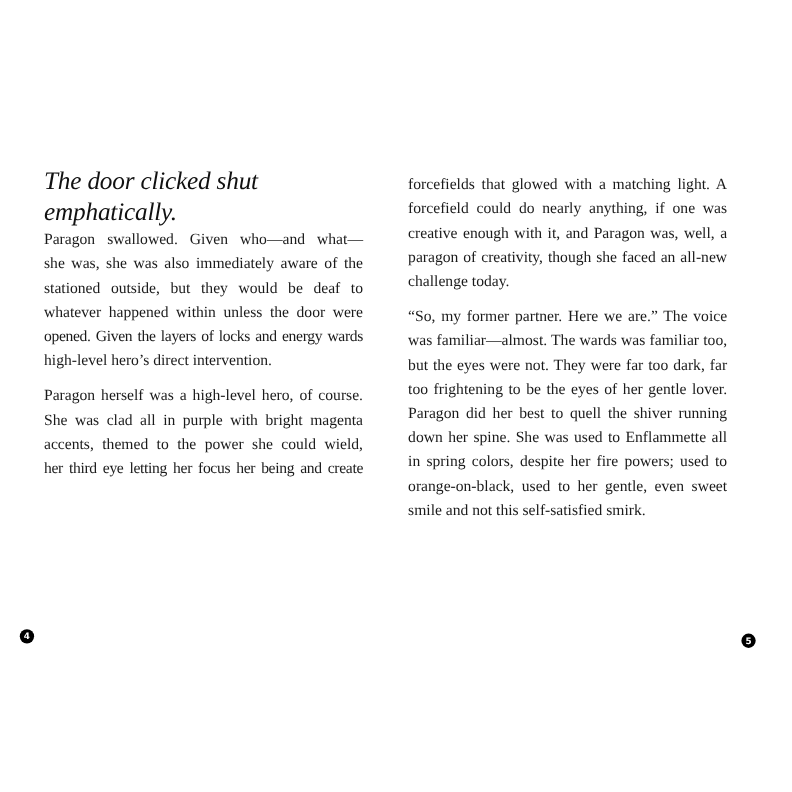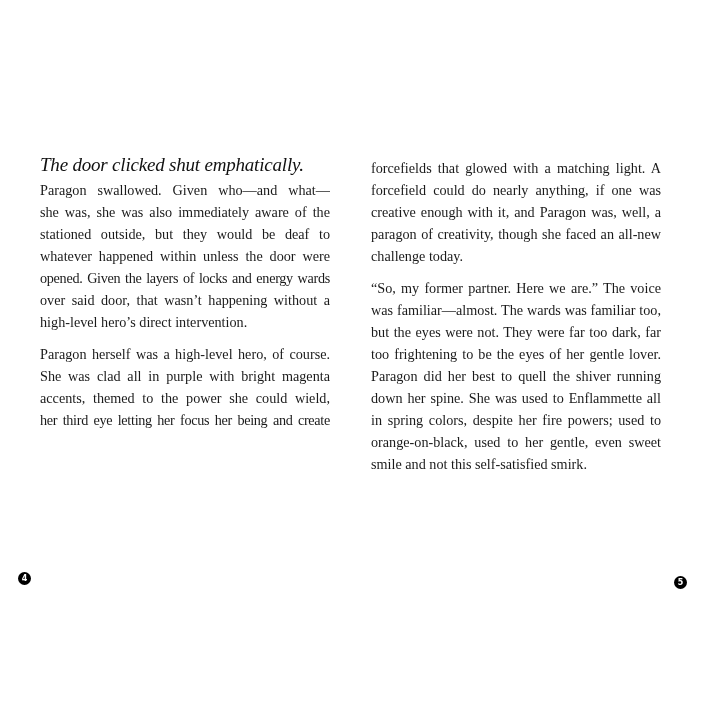--- a/index.html
+++ b/index.html
@@ -4,21 +4,21 @@
 <style>
   html, body { margin: 0; padding: 0; background: #ffffff; }
   body { width: 720px; height: 720px; position: relative; overflow: hidden;
          font-family: "Liberation Serif", "DejaVu Serif", serif; color: #1a1a1a; }
   .page { position: absolute; top: 0; height: 720px; }
   .left-page { left: 0; width: 360px; }
   .right-page { left: 344px; width: 360px; }
   .col { position: absolute; }
   .left-page .col { left: 40px; width: 290px; top: 151px; }
   .right-page .col { left: 27px; width: 290px; top: 157px; }
-  .opening { font-style: italic; font-size: 19px; line-height: 28px; margin: 0; color: #111; letter-spacing: -0.2px; }
+  .opening { font-style: italic; font-size: 23px; line-height: 28px; margin: 0; color: #111; letter-spacing: -0.2px; }
   .lead { font-size: 16.6px; line-height: 25px; margin: 0; text-align: justify; }
   .lead .small { font-size: 15.5px; }
   p.body { font-size: 14.2px; line-height: 22px; margin: 0 0 10px 0; text-align: justify; }
   .line { display: block; text-align: justify; text-align-last: justify; white-space: nowrap; }
   .line.last { text-align-last: left; }
   .page-num { position: absolute; width: 13px; height: 13px; border-radius: 50%;
               background: #000; color: #fff; font-family: "DejaVu Sans", sans-serif;
               font-size: 8px; font-weight: bold; line-height: 13px; text-align: center; }
   .pn-left { left: 18px; top: 572px; }
   .pn-right { left: 690px; top: 576px; }
@@ -28,21 +28,20 @@
 
 <div class="page left-page">
   <div class="col">
     <p class="opening">The door clicked shut emphatically.</p>
     <p class="body">
       <span class="line">Paragon swallowed. Given who—and what—</span>
       <span class="line">she was, she was also immediately aware of the</span>
       <span class="line">stationed outside, but they would be deaf to</span>
       <span class="line">whatever happened within unless the door were</span>
       <span class="line" style="letter-spacing:-0.3px;">opened. Given the layers of locks and energy wards</span>
-      <span class="line">over said door, that wasn’t happening without a</span>
       <span class="line last">high-level hero’s direct intervention.</span>
     </p>
     <p class="body">
       <span class="line">Paragon herself was a high-level hero, of course.</span>
       <span class="line">She was clad all in purple with bright magenta</span>
       <span class="line">accents, themed to the power she could wield,</span>
       <span class="line" style="letter-spacing:-0.3px;">her third eye letting her focus her being and create</span>
     </p>
   </div>
   <div class="page-num pn-left">4</div>

